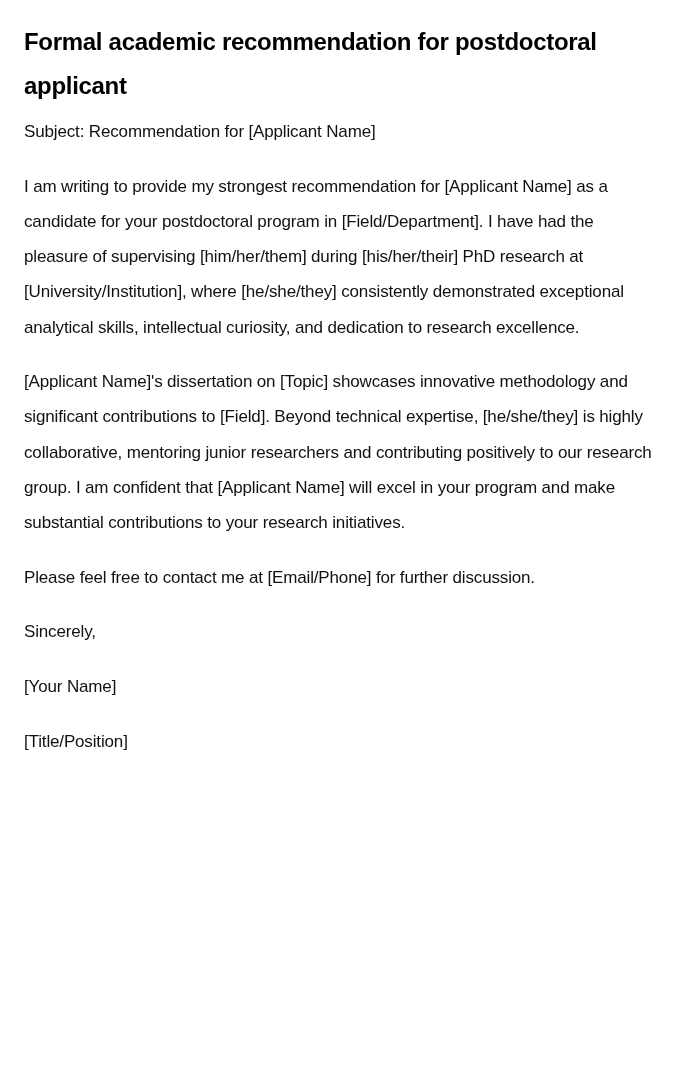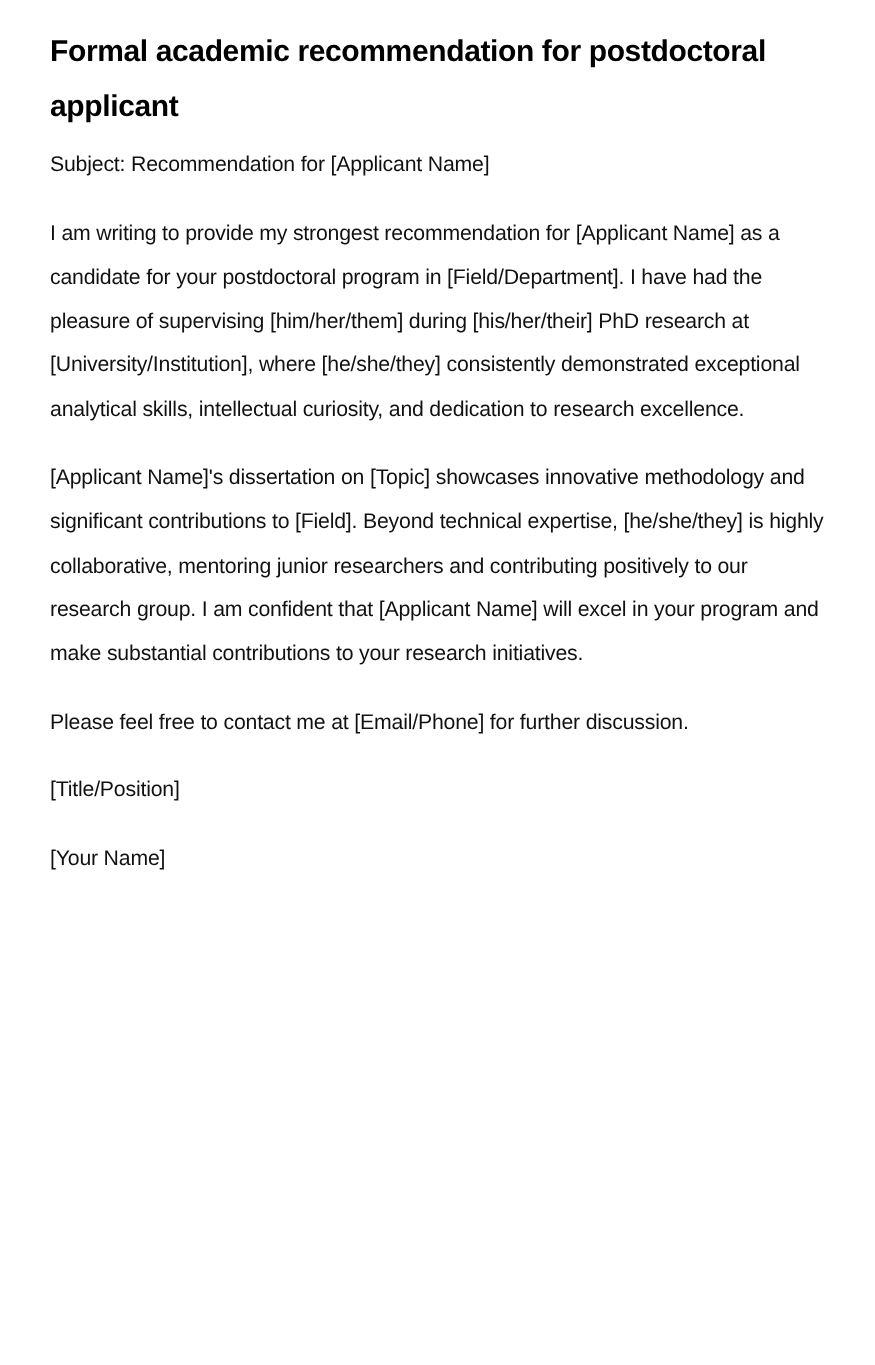--- a/index.html
+++ b/index.html
@@ -8,21 +8,21 @@
       background: #ffffff;
     }
     body {
       width: 700px;
       height: 1092px;
       overflow: hidden;
       color: #111111;
       font-family: "Liberation Sans", sans-serif;
     }
     .page {
-      padding: 20px 40px 0 40px;
+      padding: 20px 40px 0 24px;
       box-sizing: border-box;
       width: 700px;
     }
     .title {
       font-size: 24px;
       font-weight: bold;
       line-height: 44px;
       margin: 0 0 6px 0;
       letter-spacing: -0.3px;
       color: #000000;
@@ -36,15 +36,16 @@
   </style>
 </head>
 <body>
 
 <div class="page">
   <h1 class="title">Formal academic recommendation for postdoctoral applicant</h1>
   <p class="para">Subject: Recommendation for [Applicant Name]</p>
   <p class="para">I am writing to provide my strongest recommendation for [Applicant Name] as a candidate for your postdoctoral program in [Field/Department]. I have had the pleasure of supervising [him/her/them] during [his/her/their] PhD research at [University/Institution], where [he/she/they] consistently demonstrated exceptional analytical skills, intellectual curiosity, and dedication to research excellence.</p>
   <p class="para">[Applicant Name]'s dissertation on [Topic] showcases innovative methodology and significant contributions to [Field]. Beyond technical expertise, [he/she/they] is highly collaborative, mentoring junior researchers and contributing positively to our research group. I am confident that [Applicant Name] will excel in your program and make substantial contributions to your research initiatives.</p>
   <p class="para">Please feel free to contact me at [Email/Phone] for further discussion.</p>
+  <p class="para">Sincerely,</p>
+  <p class="para">[Your Name]</p>
   <p class="para">[Title/Position]</p>
-  <p class="para">[Your Name]</p>
 </div>
 
 </body></html>

